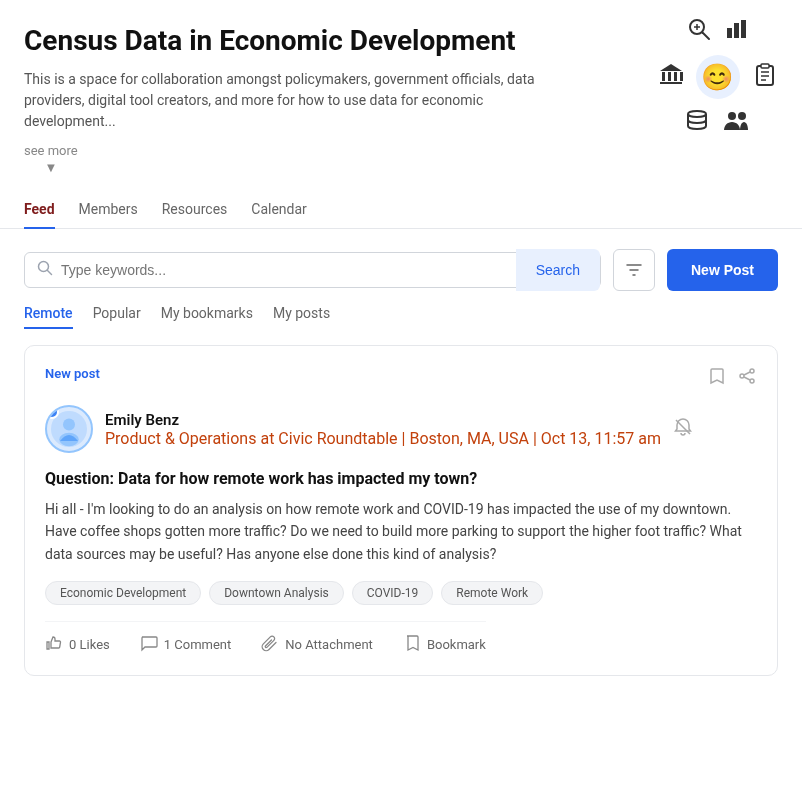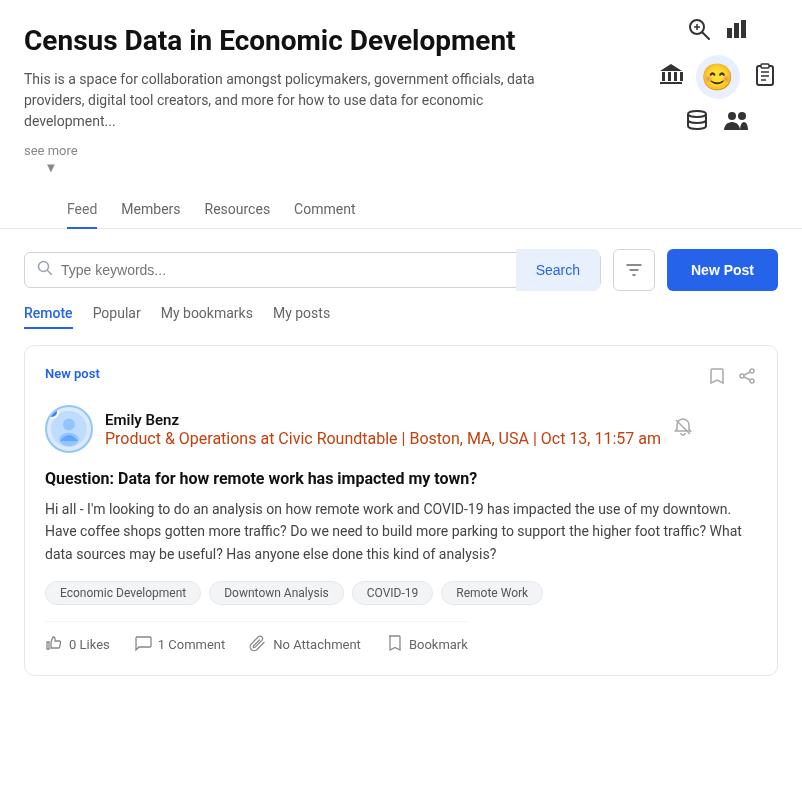--- a/index.html
+++ b/index.html
@@ -90,24 +90,23 @@
       padding: 10px 0;
       font-size: 14px;
       color: #666;
       cursor: pointer;
       border-bottom: 2px solid transparent;
       margin-bottom: -1px;
       text-decoration: none;
     }
 
     .nav-tab.active {
-      color: #737373;
+      color: #7f1d1d;
       border-bottom: 2px solid #2563eb;
-      font-weight: 400;
-      margin-left: 43px;
+      font-weight: 700;
     }
 
     
     .toolbar {
       display: flex;
       align-items: center;
       gap: 12px;
       padding: 20px 24px 0 24px;
     }
 
@@ -291,21 +290,21 @@
       border: 1px solid #e5e7eb;
       border-radius: 20px;
       padding: 4px 14px;
       font-size: 12px;
       color: #555;
     }
 
     
     .post-footer {
       display: flex;
-      gap: 24px;
+      gap: 30px;
       align-items: flex-start;
       padding-top: 12px;
       border-top: 1px solid #f3f4f6;
     }
 
     .post-footer-item {
       display: flex;
       align-items: center;
       gap: 6px;
       font-size: 13px;
@@ -399,21 +398,21 @@
       <span>see more</span>
       <span>▼</span>
     </a>
   </div>
 </div>
 
 <nav class="nav-tabs">
   <a class="nav-tab active">Feed</a>
   <a class="nav-tab">Members</a>
   <a class="nav-tab">Resources</a>
-  <a class="nav-tab">Comment</a>
+  <a class="nav-tab">Calendar</a>
 </nav>
 
 <div class="toolbar">
   <div class="search-wrapper">
     <span class="search-icon-svg">
       <svg width="16" height="16" viewBox="0 0 16 16" fill="none">
         <circle cx="6.5" cy="6.5" r="5" stroke="#9ca3af" stroke-width="1.5"></circle>
         <line x1="10.5" y1="10.5" x2="14.5" y2="14.5" stroke="#9ca3af" stroke-width="1.5" stroke-linecap="round"></line>
       </svg>
     </span>

